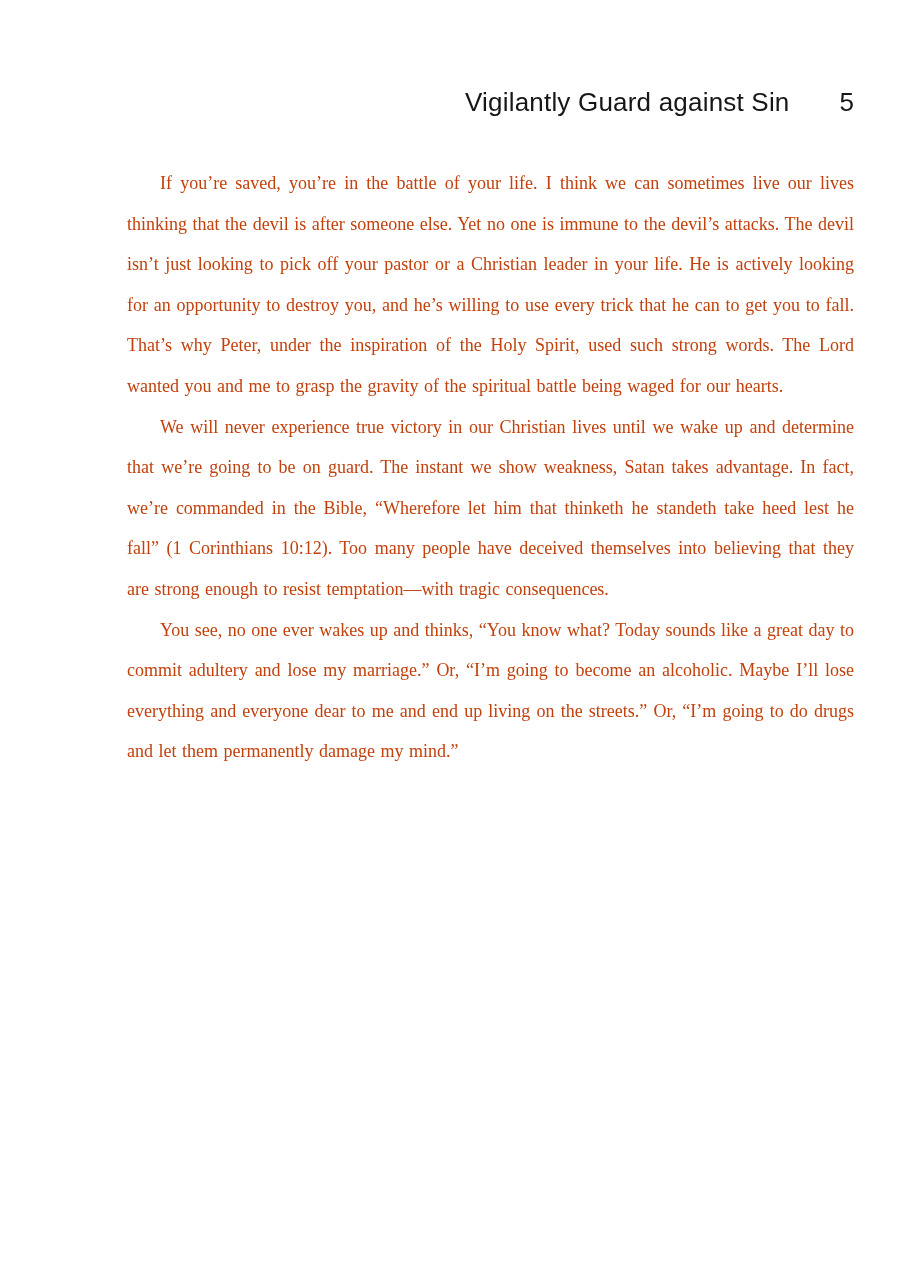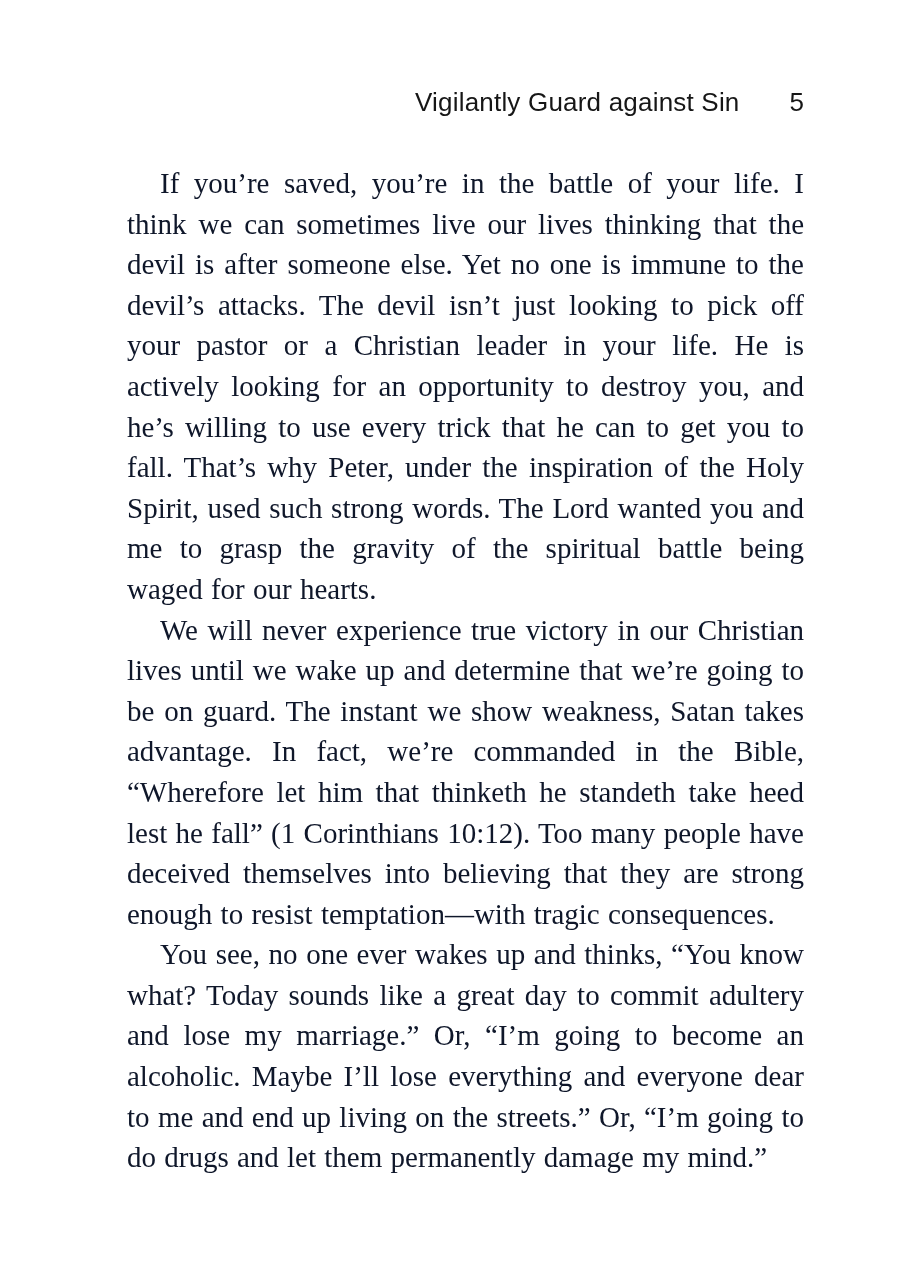--- a/index.html
+++ b/index.html
@@ -10,44 +10,44 @@
   body {
     width: 914px;
     height: 1280px;
     overflow: hidden;
     color: #111111;
   }
   .page {
     box-sizing: border-box;
     width: 914px;
     height: 1280px;
-    padding: 88px 110px 0 127px;
+    padding: 88px 60px 0 127px;
     background: #ffffff;
   }
   .running-head {
     display: flex;
     justify-content: flex-end;
     align-items: baseline;
     font-family: "Liberation Sans", sans-serif;
     font-size: 26px;
     line-height: 28px;
     color: #161616;
     margin-bottom: 47px;
   }
   .running-head .title {
     letter-spacing: 0.2px;
   }
   .running-head .folio {
     margin-left: 50px;
   }
   .body-text {
     font-family: "Liberation Serif", serif;
-    font-size: 29px;
+    font-size: 18px;
     line-height: 40.6px;
-    color: #0f172a;
+    color: #c2410c;
   }
   .body-text p {
     margin: 0;
     text-align: justify;
     text-indent: 33px;
     word-spacing: 1px;
   }
 </style>
 </head>
 <body>

